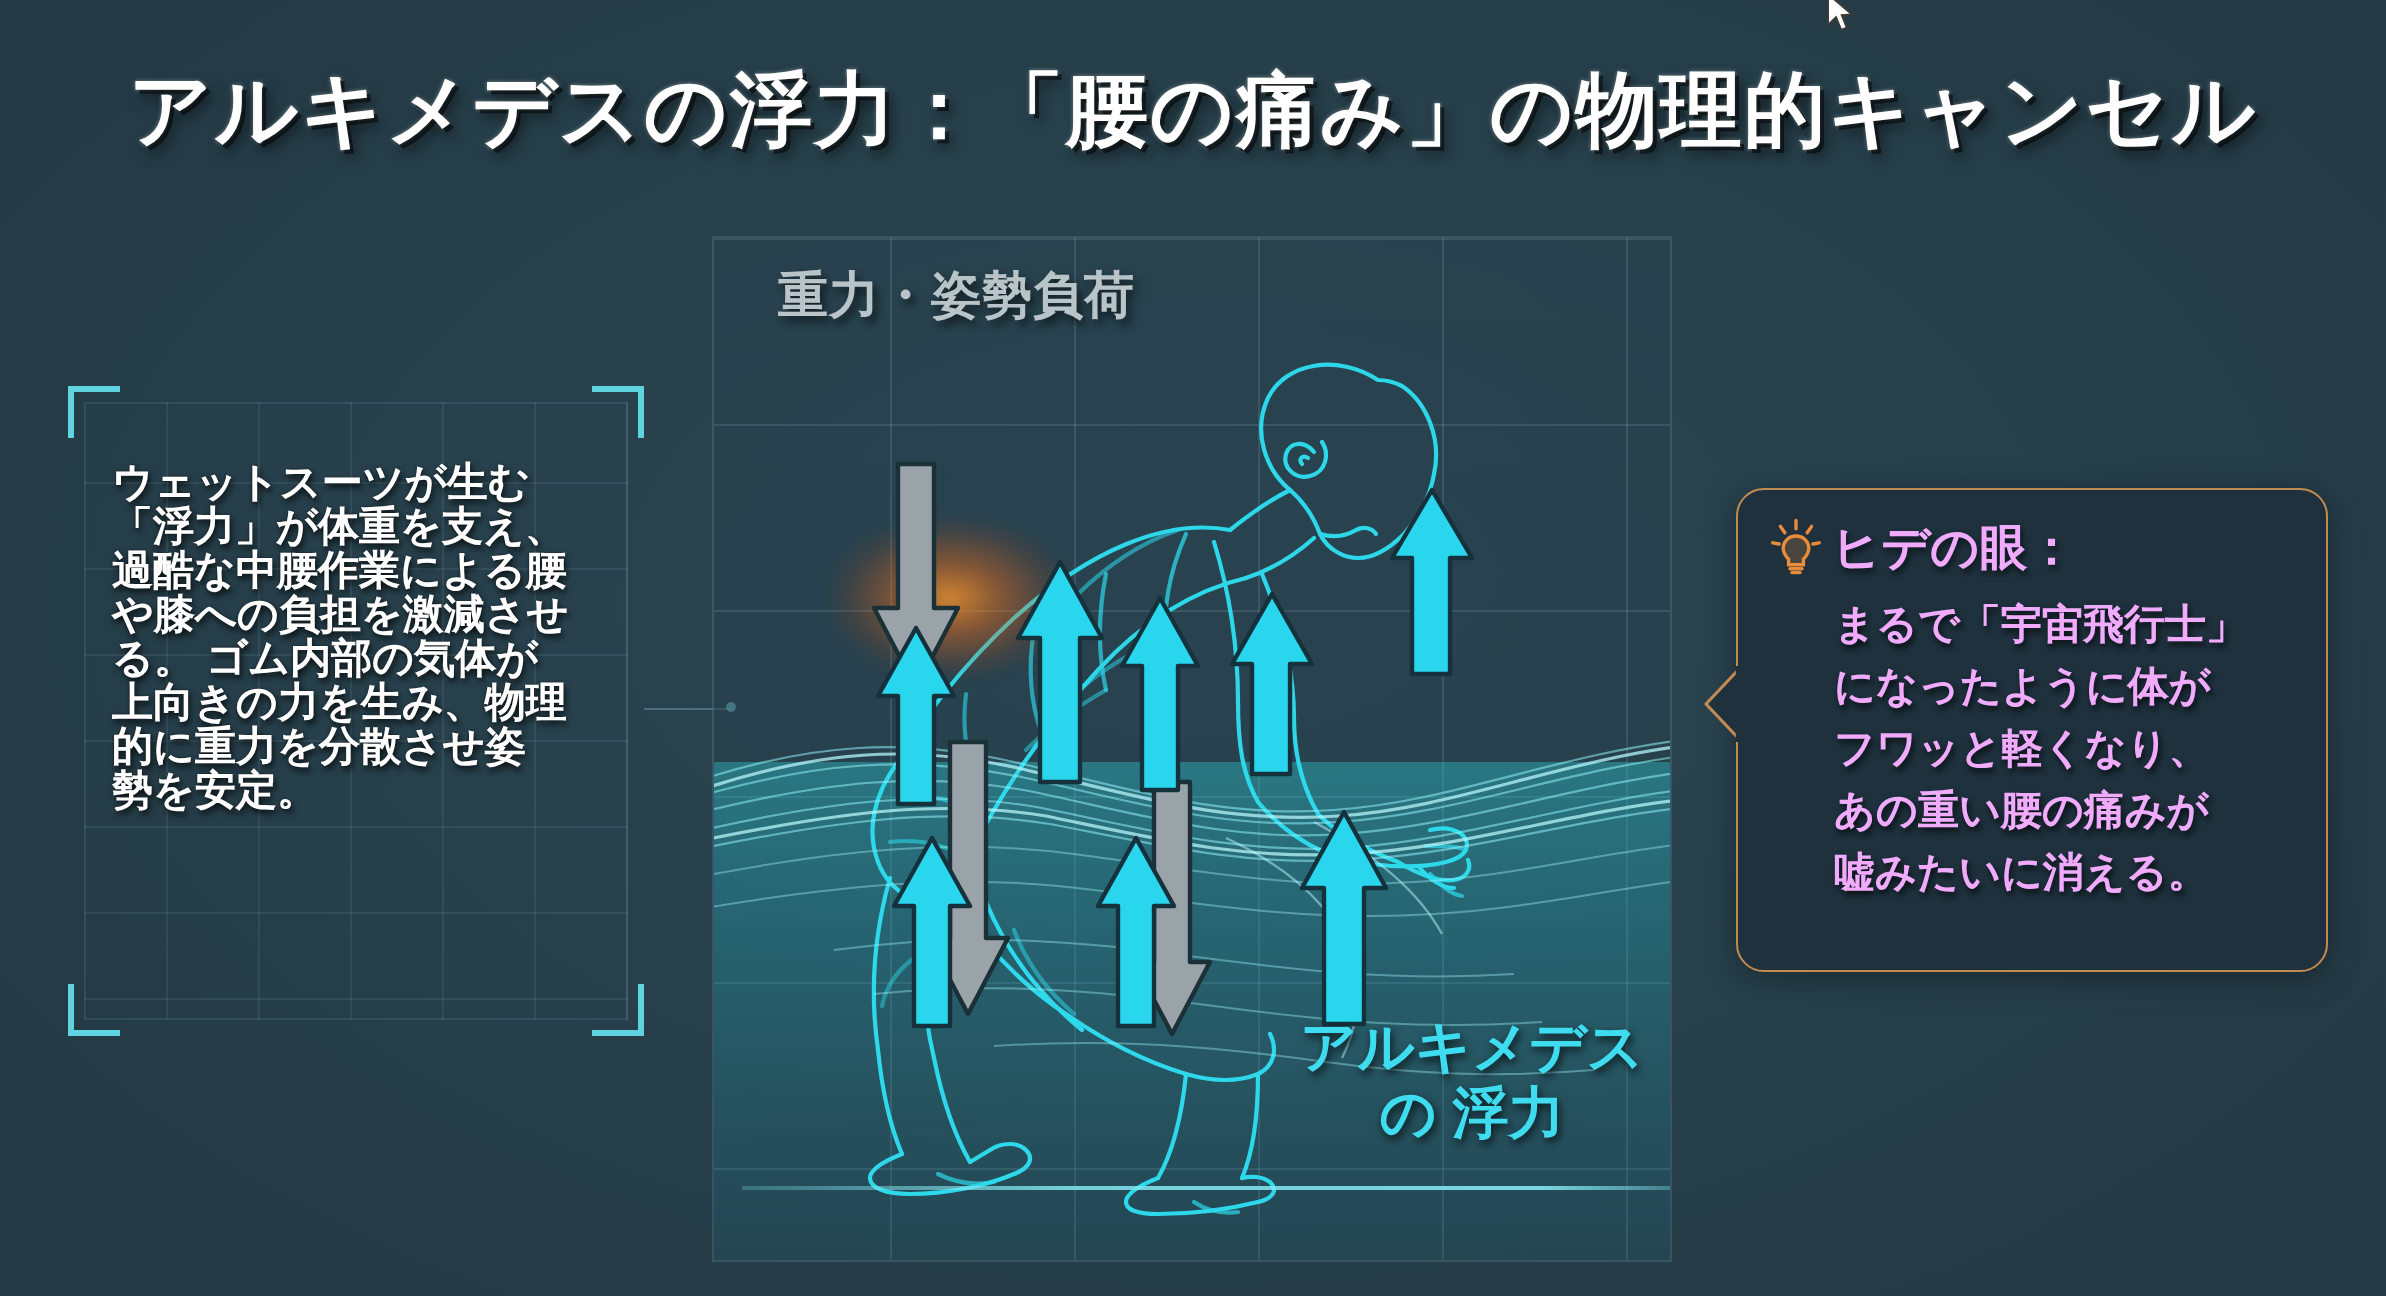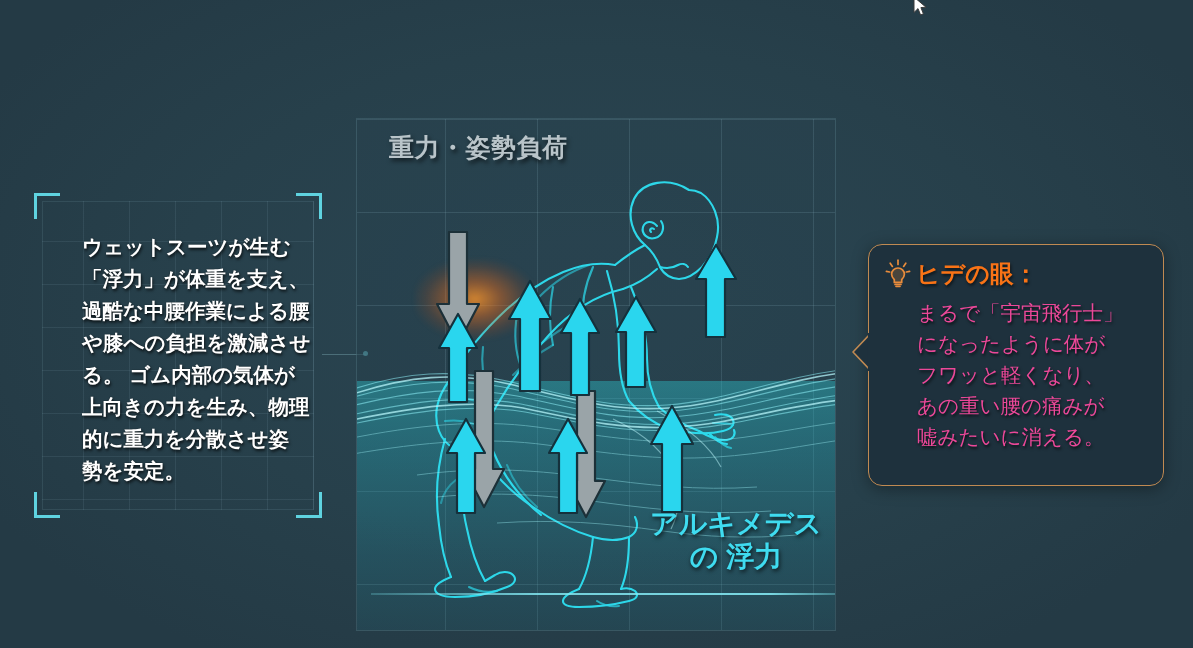--- a/index.html
+++ b/index.html
@@ -50,26 +50,25 @@
   }
   .brk { position:absolute; width:26px; height:26px; }
   .brk.tl { left:0; top:0; border-left:3px solid #5fd3e0; border-top:3px solid #5fd3e0; }
   .brk.tr { right:0; top:0; border-right:3px solid #5fd3e0; border-top:3px solid #5fd3e0; }
   .brk.bl { left:0; bottom:0; border-left:3px solid #5fd3e0; border-bottom:3px solid #5fd3e0; }
   .brk.br { right:0; bottom:0; border-right:3px solid #5fd3e0; border-bottom:3px solid #5fd3e0; }
   #left-body {
     position:absolute;
     left:22px; top:38px; width:250px;
     font-size:20.5px;
-    line-height:32px;
+    line-height:22px;
     font-weight:bold;
     color:#ffffff;
     text-shadow:1px 2px 3px rgba(0,0,0,.75), 0 0 1px rgba(0,0,0,.6);
     white-space:pre-line;
-    margin-left:26px;
   }
   
   #connector {
     position:absolute;
     left:322px; top:354px; width:44px; height:1px;
     background:rgba(150,200,210,.33);
   }
   #connector-dot {
     position:absolute; left:363px; top:351px;
     width:5px; height:5px; background:#6fd6e2; border-radius:50%;
@@ -157,42 +156,43 @@
     width:18px; height:38px;
   }
   #callout-head {
     position:absolute;
     left:16px; top:13px;
     display:flex; align-items:center; gap:5px;
   }
   #bulb-icon { width:26px; height:30px; display:block; }
   #callout-title {
     font-size:24px; font-weight:bold;
-    color:#f97316;
+    color:#f0abfc;
     text-shadow:1px 2px 3px rgba(0,0,0,.6);
     white-space:nowrap;
   }
   #callout-body {
     position:absolute;
     left:48px; top:52px; width:244px;
     font-size:20.5px; line-height:31px;
-    font-weight:normal;
-    color:#ec4899;
+    font-weight:bold;
+    color:#f0abfc;
     text-shadow:1px 2px 3px rgba(0,0,0,.75);
     white-space:pre-line;
   }
 
   
   #cursor { position:absolute; left:913px; top:-4px; width:14px; height:22px; }
 </style>
 </head>
 <body>
 
 <div id="stage">
 
+  <div id="title">アルキメデスの浮力：「腰の痛み」の物理的キャンセル</div>
 
   <div id="left-panel">
     <div class="panel-grid"></div>
     <div class="brk tl"></div>
     <div class="brk tr"></div>
     <div class="brk bl"></div>
     <div class="brk br"></div>
     <div id="left-body">ウェットスーツが生む
 「浮力」が体重を支え、
 過酷な中腰作業による腰

